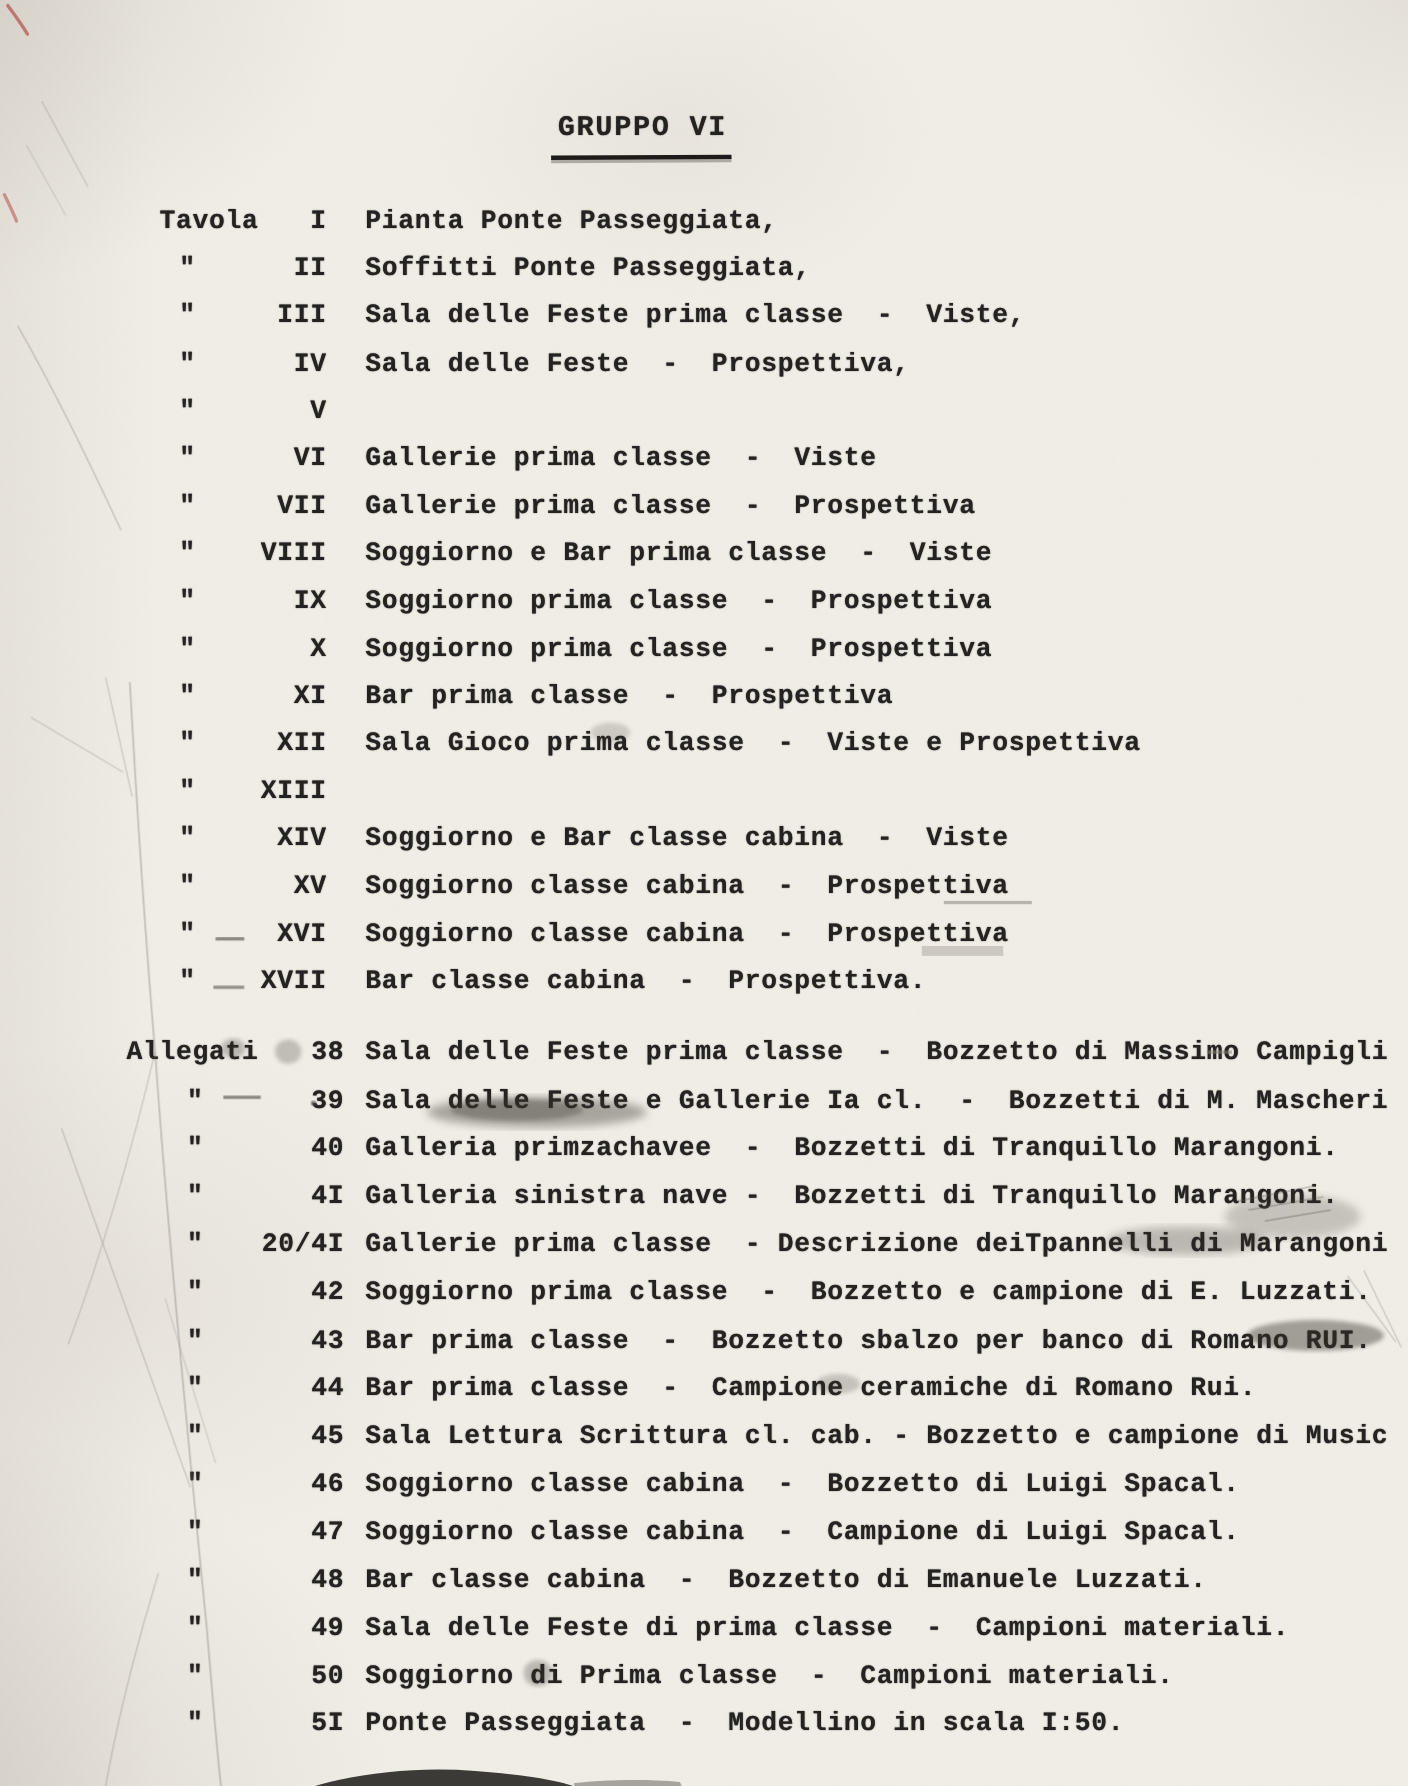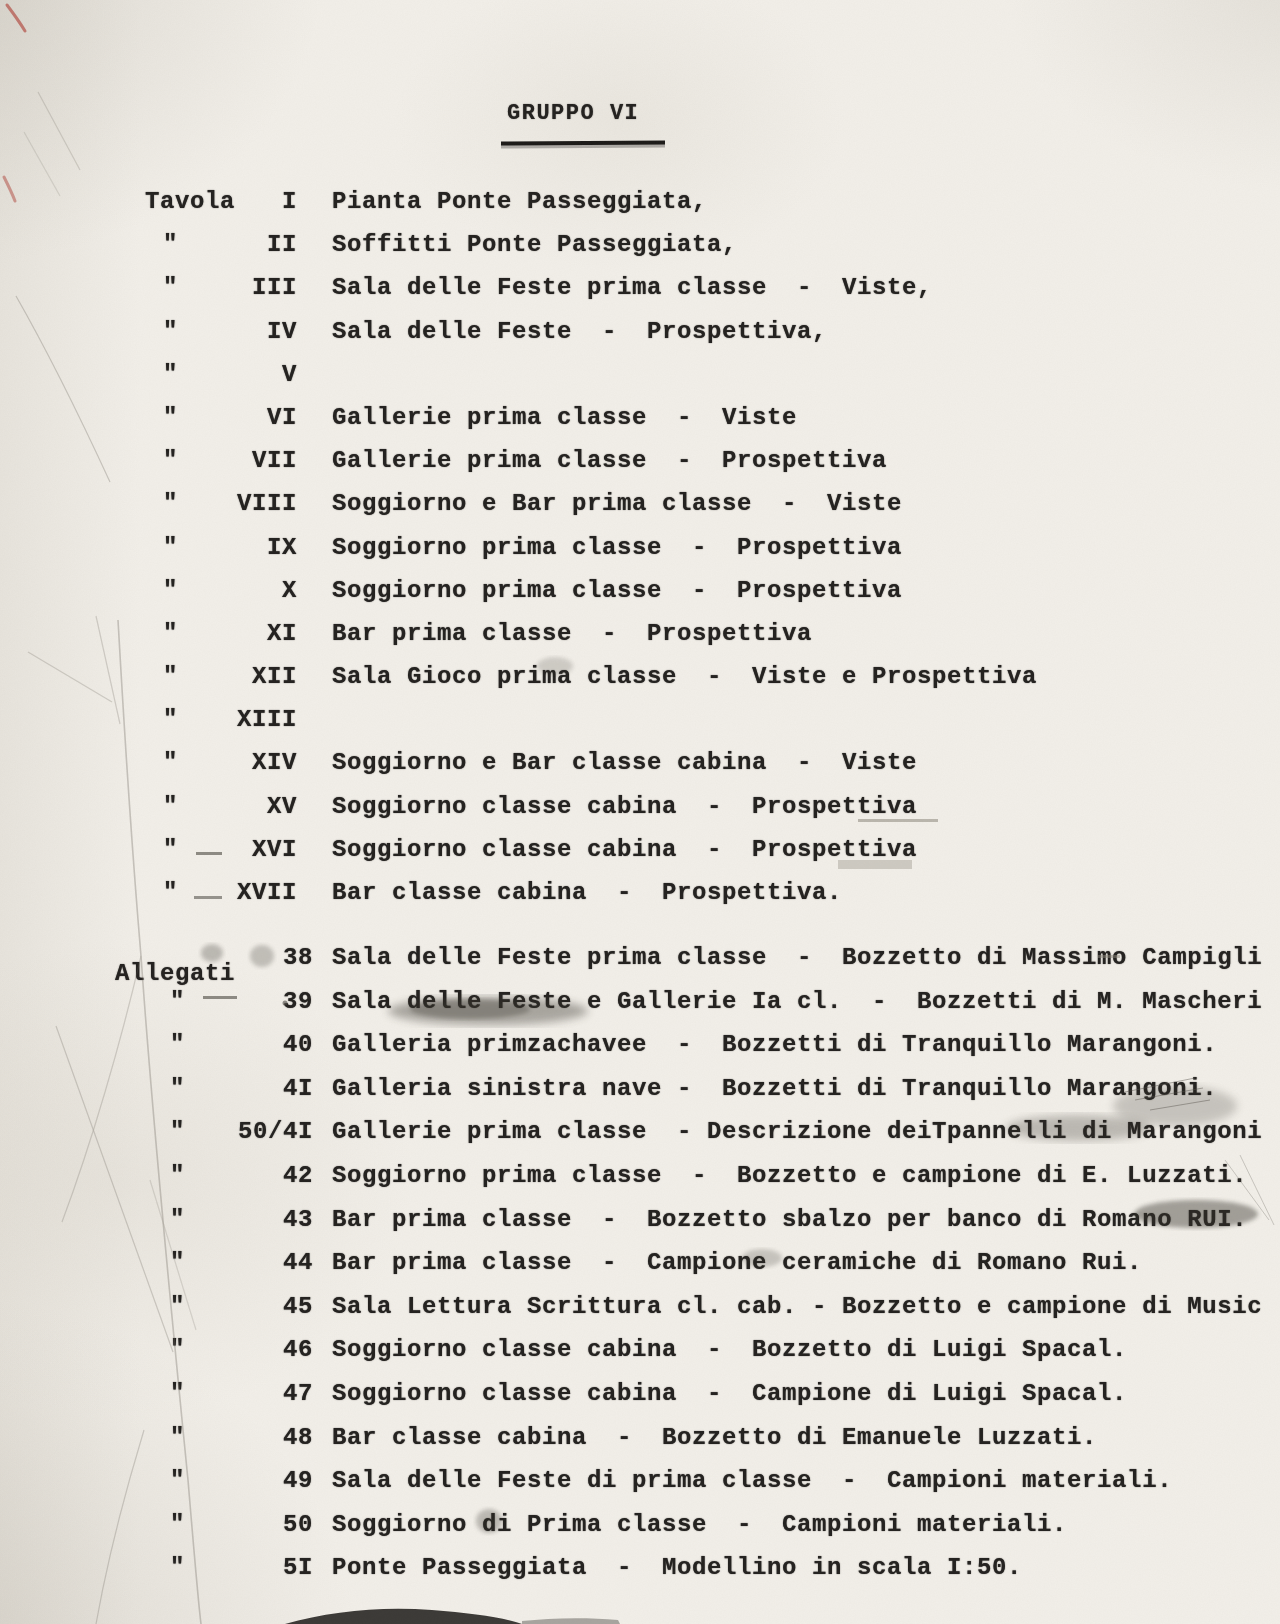--- a/index.html
+++ b/index.html
@@ -10,31 +10,31 @@
       radial-gradient(520px 420px at -40px -30px, rgba(186,181,170,.38), rgba(186,181,170,0) 70%),
       radial-gradient(420px 300px at 1300px -20px, rgba(196,191,181,.30), rgba(196,191,181,0) 70%),
       radial-gradient(600px 520px at -60px 1660px, rgba(180,174,162,.34), rgba(180,174,162,0) 70%),
       radial-gradient(300px 200px at 620px 120px, rgba(210,205,194,.25), rgba(210,205,194,0) 75%),
       radial-gradient(420px 340px at 120px 1180px, rgba(197,191,179,.22), rgba(197,191,179,0) 70%),
       linear-gradient(to right, rgba(199,194,183,.25), rgba(199,194,183,0) 11%),
       #f2efe9;
     color:#242220;}
   .ink{color:#242220;font-weight:bold;text-shadow:0 0 1.2px rgba(34,31,28,.75);}
   .title-wrap{position:absolute;left:507px;top:101px;}
-  .title{font-size:22px;letter-spacing:1.5px;white-space:pre;}
+  .title{font-size:26px;letter-spacing:1.5px;white-space:pre;}
   .title-underline{position:absolute;left:-6px;top:40px;width:164px;height:4px;
     background:#1d1b19;box-shadow:0 3px 0 rgba(29,27,25,.30);transform:rotate(-.3deg);}
   .block{position:absolute;left:0;width:1280px;font-size:24px;letter-spacing:.6px;padding-left:32px;}
   .tavola{top:180px;}
   .allegati{top:936px;}
   .row{position:relative;height:43.2px;line-height:43.2px;}
   .allegati .row{height:43.6px;line-height:43.6px;}
   .row span{position:absolute;top:0;}
   .col-label{left:113px;white-space:pre;}
-  .allegati .col-label{left:83px;margin-top:16px;}
+  .allegati .col-label{left:83px;}
   .col-ditto{left:131px;}
   .allegati .col-ditto{left:138px;}
   .col-num{left:140px;width:125px;text-align:right;white-space:pre;}
   .allegati .col-num{width:141px;}
   .col-text{left:300px;white-space:pre;}
   svg.overlay{position:absolute;left:0;top:0;width:1280px;height:1624px;pointer-events:none;}
 </style>
 </head>
 <body>
 
@@ -146,21 +146,21 @@
         <span class="col-num">40</span>
         <span class="col-text">Galleria primzachavee  -  Bozzetti di Tranquillo Marangoni.</span>
       </div>
       <div class="row">
         <span class="col-ditto">"</span>
         <span class="col-num">4I</span>
         <span class="col-text">Galleria sinistra nave -  Bozzetti di Tranquillo Marangoni.</span>
       </div>
       <div class="row">
         <span class="col-ditto">"</span>
-        <span class="col-num">50/4I</span>
+        <span class="col-num">20/4I</span>
         <span class="col-text">Gallerie prima classe  - Descrizione deiTpannelli di Marangoni</span>
       </div>
       <div class="row">
         <span class="col-ditto">"</span>
         <span class="col-num">42</span>
         <span class="col-text">Soggiorno prima classe  -  Bozzetto e campione di E. Luzzati.</span>
       </div>
       <div class="row">
         <span class="col-ditto">"</span>
         <span class="col-num">43</span>

